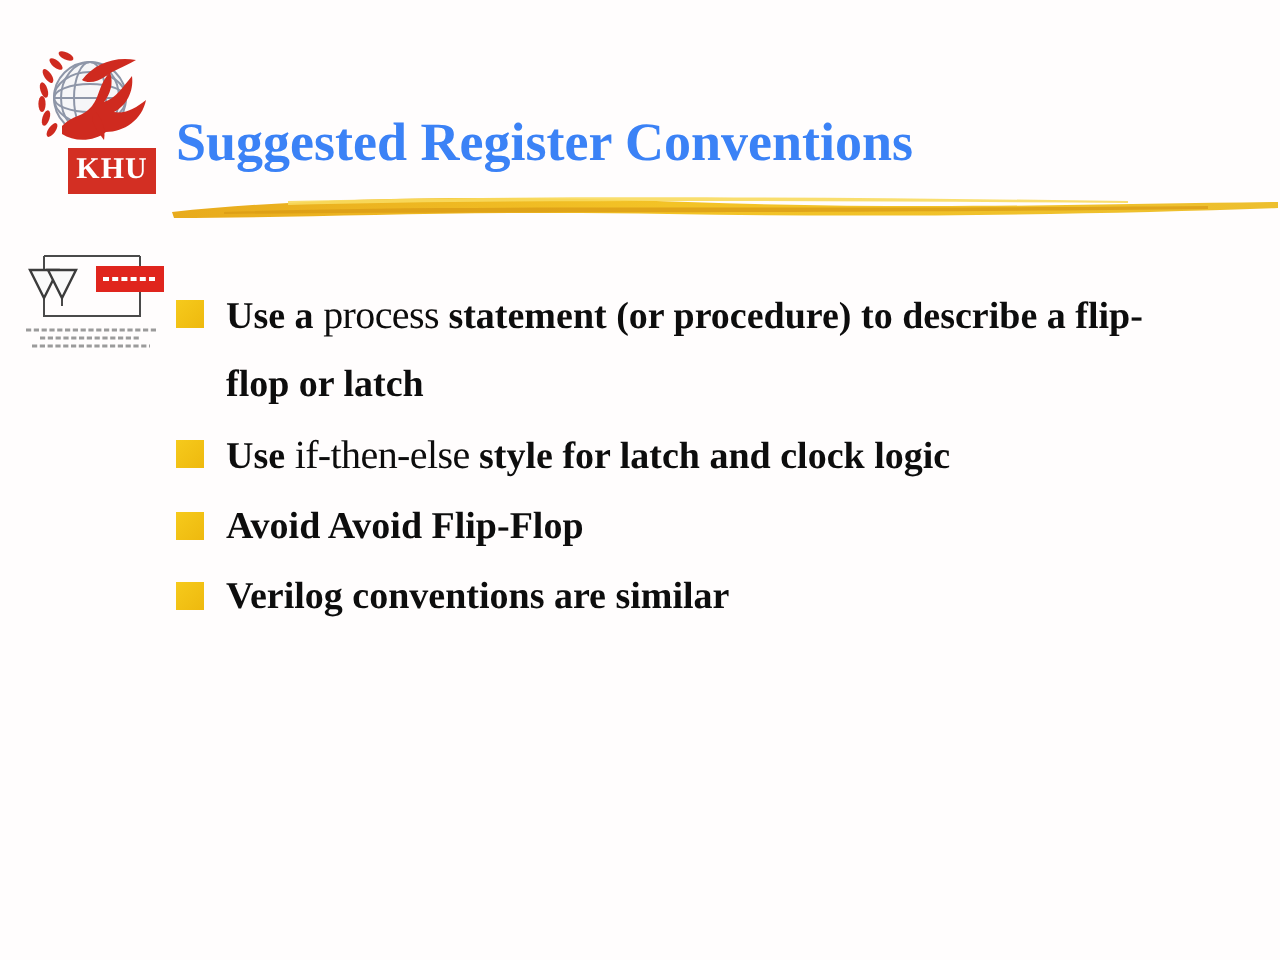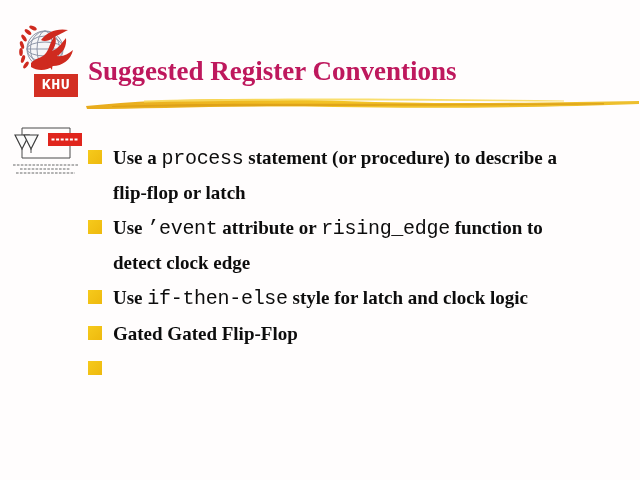--- a/index.html
+++ b/index.html
@@ -16,35 +16,35 @@
   .khu-emblem {
     position: absolute; left: 13px; top: 22px;
     width: 66px; height: 76px;
   }
   .khu-emblem svg { position: absolute; left: 0; top: 0; }
   .khu-box {
     position: absolute; left: 21px; top: 52px;
     width: 44px; height: 23px;
     background: #d32f23;
     color: #ffffff;
-    font-family: Liberation Mono, monospace;
+    font-family: Liberation Serif, serif;
     font-weight: bold;
     font-size: 15px;
     text-align: center;
     line-height: 23px;
     letter-spacing: 0.5px;
   }
 
   
   .title {
     position: absolute; left: 88px; top: 56px;
     font-family: "Liberation Serif", serif;
     font-weight: bold;
     font-size: 27px;
-    color: #be185d;
+    color: #3b82f6;
     letter-spacing: 0px;
     white-space: nowrap;
   }
 
   
   .brush {
     position: absolute; left: 84px; top: 94px;
     width: 556px; height: 20px;
   }
 
@@ -70,21 +70,21 @@
     line-height: 34px;
     color: #0d0d0d;
   }
   .sq {
     position: absolute; left: 0; top: 9px;
     width: 14px; height: 14px;
     background: linear-gradient(135deg, #f6ca1c 0%, #eeb90e 100%);
     display: inline-block;
   }
   .code {
-    font-family: Liberation Mono, monospace;
+    font-family: Liberation Serif, serif;
     font-weight: normal;
     font-size: 20px;
     letter-spacing: -0.3px;
   }
 </style>
 </head>
 <body>
 
 <div class="slide">
 
@@ -161,28 +161,25 @@
     </svg>
   </div>
 
   <ul class="bullets">
     <li>
       <span class="sq"></span>
       <span>Use a </span><span class="code">process</span><span> statement (or procedure) to describe a flip-flop or latch</span>
     </li>
     <li>
       <span class="sq"></span>
-      <span>Use </span><span class="code">’event</span><span> attribute or </span><span class="code">rising_edge</span><span> function to detect clock edge</span>
-    </li>
-    <li>
-      <span class="sq"></span>
       <span>Use </span><span class="code">if-then-else</span><span> style for latch and clock logic</span>
     </li>
     <li>
       <span class="sq"></span>
-      <span>Gated Gated Flip-Flop</span>
+      <span>Avoid Avoid Flip-Flop</span>
     </li>
     <li>
       <span class="sq"></span>
+      <span>Verilog conventions are similar</span>
     </li>
   </ul>
 
 </div>
 
 </body></html>

